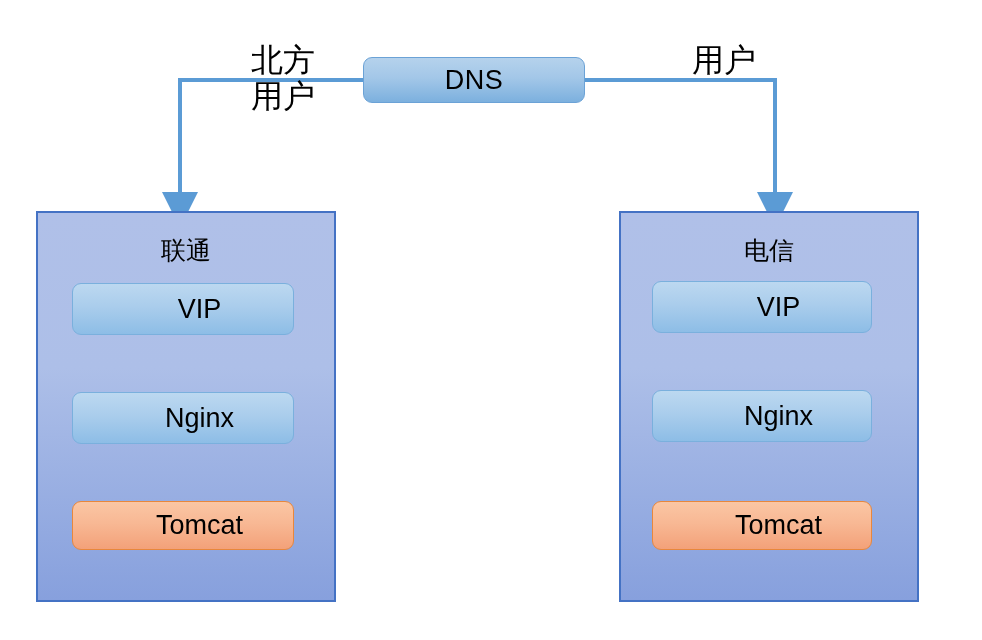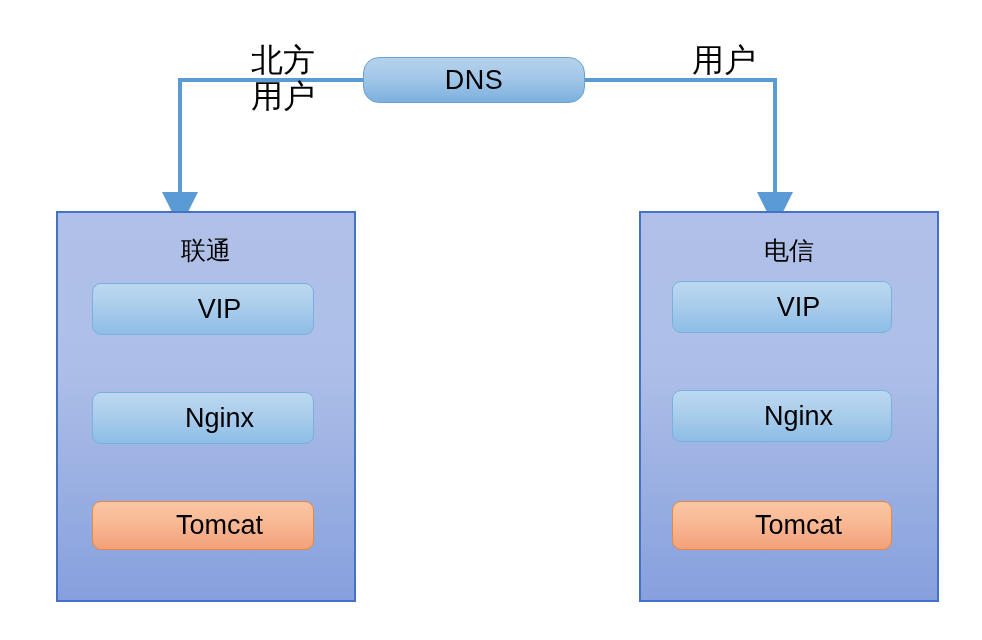--- a/index.html
+++ b/index.html
@@ -29,21 +29,21 @@
     pointer-events: none;
   }
 
   
   .dns-node {
     position: absolute;
     left: 363px;
     top: 57px;
     width: 222px;
     height: 46px;
-    border-radius: 16px;
+    border-radius: 9px;
     border: 1px solid #6ba2d6;
     background: linear-gradient(to bottom, #b5d2ec 0%, #a3c7e8 45%, #7cb0de 100%);
     display: flex;
     align-items: center;
     justify-content: center;
     box-sizing: border-box;
   }
   .dns-node .node-label {
     font-size: 27px;
     color: #000000;
@@ -64,21 +64,20 @@
 
   
   .region-panel {
     position: absolute;
     top: 211px;
     width: 300px;
     height: 391px;
     box-sizing: border-box;
     border: 2px solid #4472c4;
     background: linear-gradient(to bottom, #b0c0e8 0%, #adbfe8 40%, #87a0dd 100%);
-    margin-left: 20px;
   }
   #region-panel-unicom  { left: 36px; }
   #region-panel-telecom { left: 619px; }
 
   .region-title {
     position: absolute;
     left: 0;
     top: 21px;
     width: 100%;
     text-align: center;

